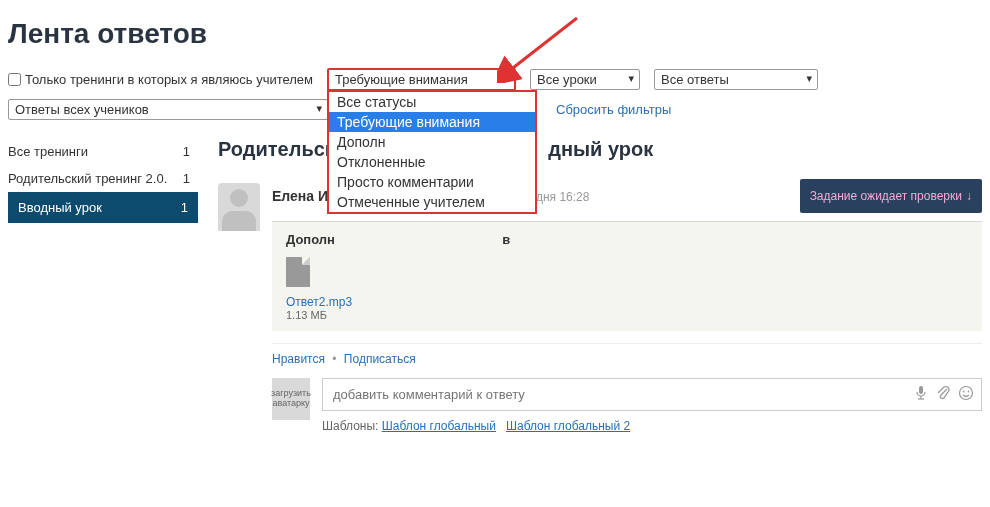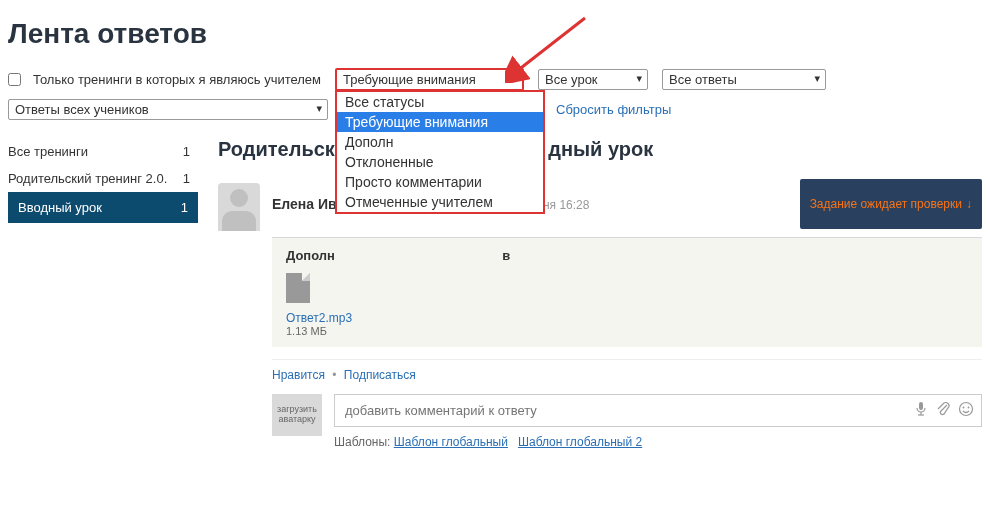--- a/index.html
+++ b/index.html
@@ -1,52 +1,52 @@
 <!DOCTYPE html>
 <html><head>
 <meta charset="utf-8">
 <style>
 * { box-sizing: border-box; margin: 0; padding: 0; font-family: Arial, sans-serif; }
 body { font-size: 13px; color: #333; background: #fff; padding: 0 8px; }
 .page-title { font-size: 28px; font-weight: bold; color: #2a3440; margin: 18px 0; }
 .filter-row { display: flex; align-items: center; gap: 14px; margin-bottom: 8px; flex-wrap: wrap; position: relative; }
-.filter-row label { display: flex; gap: 12px; font-size: 13px; }
+.filter-row label { display: flex; gap: 4px; font-size: 13px; }
 .select { border: 1px solid #999; border-radius: 2px; padding: 2px 20px 2px 6px; font-size: 13px; background: #fff; appearance: none; position: relative; display: inline-block; }
 .select-wrap { position: relative; display: inline-block; }
 .select-wrap::after { content: "▾"; position: absolute; right: 6px; top: 3px; font-size: 11px; pointer-events: none; }
 .reset-link { color: #2a6fb5; text-decoration: none; font-size: 13px; cursor: pointer; }
 .filter-row2 { margin-bottom: 18px; }
 .main-wrap { display: flex; gap: 20px; }
 .sidebar { width: 190px; font-size: 13px; }
 .side-item { display: flex; justify-content: space-between; padding: 6px 8px 6px 0; text-align: right; }
 .side-item.active { background: #0c4a6e; color: #fff; padding: 8px 10px; }
 .content { flex: 1; }
 .breadcrumb { font-size: 20px; font-weight: bold; color: #2a3440; margin-bottom: 18px; }
 .answer-card { display: flex; gap: 12px; }
 .avatar { width: 42px; height: 48px; background: #d9d9d9; border-radius: 4px 4px 0 0; position: relative; flex-shrink: 0; margin-top: 4px; }
 .avatar::before { content: ""; position: absolute; top: 6px; left: 50%; transform: translateX(-50%); width: 18px; height: 18px; background: #c0c0c0; border-radius: 50%; }
 .avatar::after { content: ""; position: absolute; bottom: 0; left: 4px; right: 4px; height: 20px; background: #c0c0c0; border-radius: 10px 10px 0 0; }
 .answer-body { flex: 1; }
 .answer-head { display: flex; justify-content: space-between; align-items: center; margin-bottom: 8px; }
 .author-name { font-weight: bold; font-size: 14px; }
 .created-meta { font-size: 12px; color: #999; }
-.status-badge { background: #29415e; color: #f97316; padding: 18px 10px; font-size: 12px; border-radius: 2px; display: inline-flex; align-items: center; gap: 4px; cursor: pointer; }
+.status-badge { background: #29415e; color: #f9a8d4; padding: 10px 10px; font-size: 12px; border-radius: 2px; display: inline-flex; align-items: center; gap: 4px; cursor: pointer; }
 .attach-area { border-top: 1px solid #d8d8d8; background: #f5f5f0; padding: 10px 14px; }
 .attach-title { font-weight: bold; font-size: 13px; margin-bottom: 10px; }
 .file-block { }
 .file-icon { width: 24px; height: 30px; background: #999; position: relative; margin-bottom: 8px; }
 .file-icon::before { content: ""; position: absolute; top: 0; right: 0; border-style: solid; border-width: 0 0 8px 8px; border-color: transparent transparent #ccc transparent; }
 .file-icon::after { content: ""; position: absolute; top: 0; right: 0; border-style: solid; border-width: 8px 8px 0 0; border-color: #f5f5f0 transparent transparent transparent; }
 .file-name { color: #2a6fb5; font-size: 12px; }
 .file-size { color: #666; font-size: 11px; }
 .actions { border-top: 1px solid #eee; padding-top: 8px; margin-top: 12px; font-size: 12px; }
 .actions a { color: #2a6fb5; text-decoration: none; }
 .actions .dot { color: #999; margin: 0 4px; }
 .comment-row { display: flex; gap: 12px; margin-top: 12px; align-items: flex-start; }
-.mini-avatar { width: 50px; height: 42px; background: #d9d9d9; position: relative; border-radius: 0; font-size: 9px; color: #666; display: flex; align-items: center; justify-content: center; text-align: center; line-height: 1.1; flex-shrink: 0; }
+.mini-avatar { width: 38px; height: 42px; background: #d9d9d9; position: relative; border-radius: 0; font-size: 9px; color: #666; display: flex; align-items: center; justify-content: center; text-align: center; line-height: 1.1; flex-shrink: 0; }
 .comment-input-wrap { flex: 1; position: relative; }
 .comment-input { width: 100%; border: 1px solid #ccc; padding: 8px 68px 8px 10px; font-size: 13px; color: #999; }
 .input-icons { position: absolute; right: 8px; top: 7px; display: flex; gap: 8px; color: #999; }
 .templates { margin-top: 8px; font-size: 12px; color: #666; }
 .templates a { color: #2a6fb5; }
 .dropdown-open { position: absolute; top: 22px; left: 0; border: 2px solid #d33; background: #fff; width: 210px; z-index: 30; }
 .dropdown-open .opt { padding: 2px 8px; font-size: 14px; cursor: pointer; }
 .dropdown-open .opt.sel { background: #2a7ee8; color: #fff; }
 .status-wrap { position: relative; display: inline-block; }
 .arrow-annot { position: absolute; top: -55px; left: 170px; z-index: 40; pointer-events: none; }
@@ -79,21 +79,21 @@
       <defs>
           <marker id="ah" markerWidth="10" markerHeight="10" refX="2" refY="5" orient="auto">
             <path d="M0,0 L0,10 L10,5 z" fill="#d33"></path>
           </marker>
         </defs>
       <line x1="80" y1="5" x2="12" y2="58" stroke="#d33" stroke-width="3" marker-end="url(#ah)"></line>
     </svg>
   </span>
 
   <span class="select-wrap">
-    <span class="select" style="width:110px;">Все урок</span>
+    <span class="select" style="width:110px;">Все уроки</span>
   </span>
 
   <span class="select-wrap">
     <span class="select" style="width:164px;">Все ответы</span>
   </span>
 </div>
 
 <div class="filter-row filter-row2">
   <span class="select-wrap">
     <span class="select" style="width:320px;">Ответы всех учеников</span>

